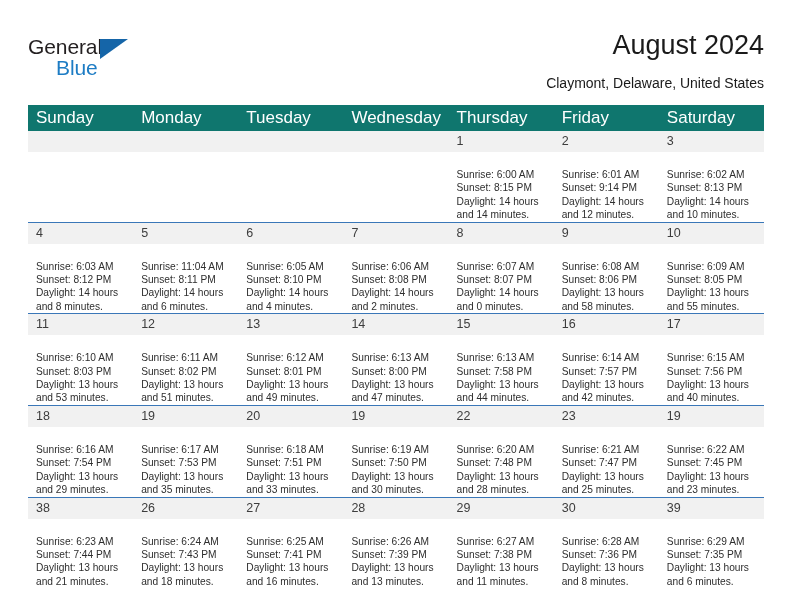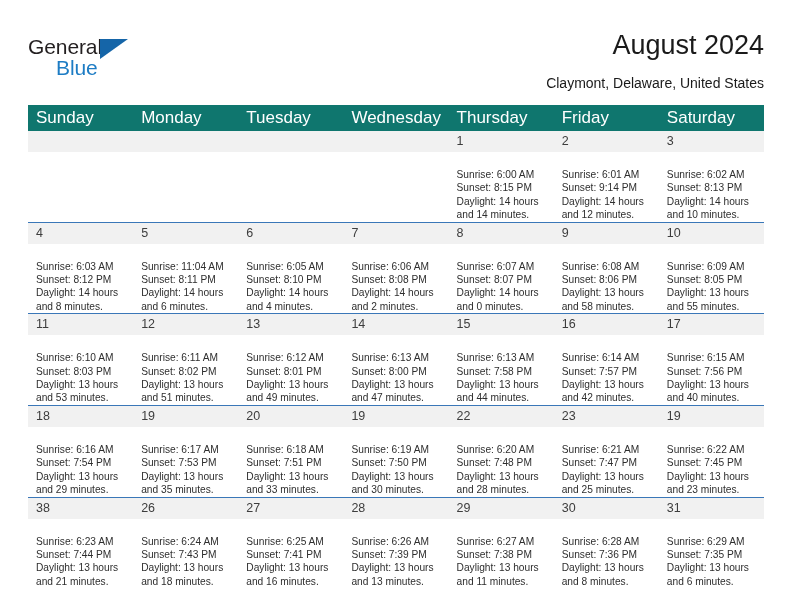--- a/index.html
+++ b/index.html
@@ -479,21 +479,21 @@
             <td>
               <span class="daynum">30</span>
               <div class="cell-body">
                 <div>Sunrise: 6:28 AM</div>
                 <div>Sunset: 7:36 PM</div>
                 <div>Daylight: 13 hours</div>
                 <div>and 8 minutes.</div>
               </div>
             </td>
             <td>
-              <span class="daynum">31</span>
+              <span class="daynum">39</span>
               <div class="cell-body">
                 <div>Sunrise: 6:29 AM</div>
                 <div>Sunset: 7:35 PM</div>
                 <div>Daylight: 13 hours</div>
                 <div>and 6 minutes.</div>
               </div>
             </td>
           </tr>
         </tbody>
     </table>

